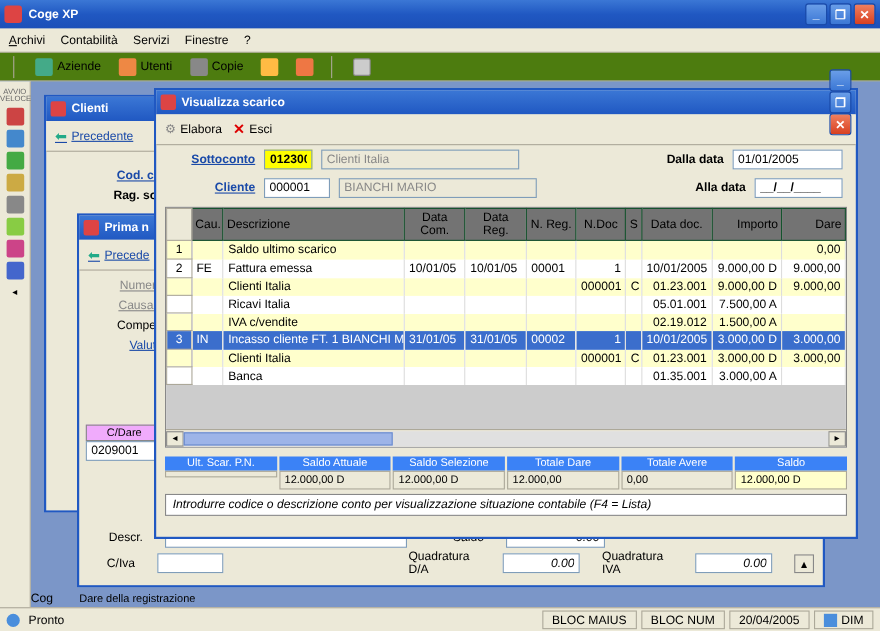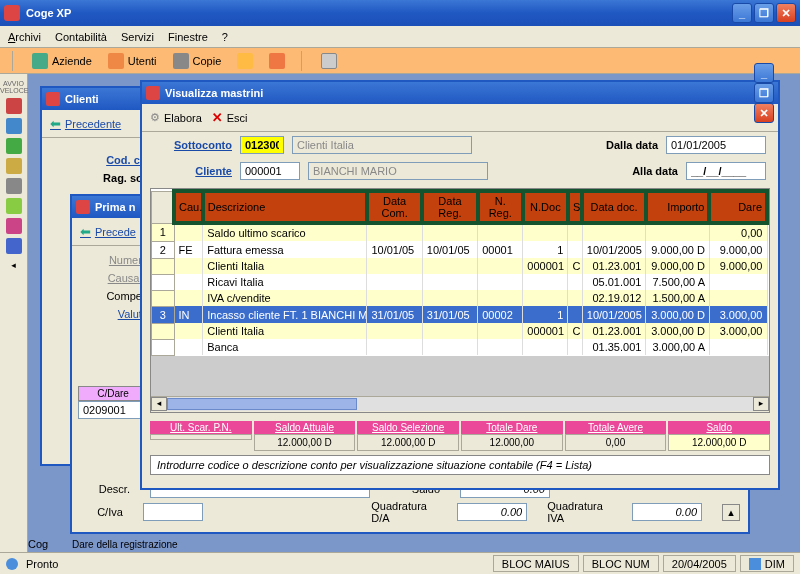--- a/index.html
+++ b/index.html
@@ -9,21 +9,21 @@
 .titlebar .app-icon { width: 16px; height: 16px; background: #d44; border-radius: 3px; margin-right: 6px; }
 .titlebar .title { flex: 1; }
 .titlebar .win-btns { display: flex; gap: 2px; }
 .win-btn { width: 20px; height: 20px; border: 1px solid #1a4aa8; background: linear-gradient(to bottom, #6a9ee8, #3b77d5); border-radius: 3px; display: flex; align-items: center; justify-content: center; color: white; font-weight: bold; cursor: pointer; }
 .win-btn.close { background: linear-gradient(to bottom, #f08060, #d84020); }
 
 .menubar { height: 22px; background: #ece9d8; display: flex; align-items: center; padding: 0 8px; gap: 14px; border-bottom: 1px solid #aca899; }
 .menubar span { cursor: pointer; }
 .menubar span u { text-decoration: underline; }
 
-.toolbar { height: 26px; background: #fdba74; display: flex; align-items: center; padding: 0 8px; gap: 8px; border-bottom: 1px solid #aca899; }
+.toolbar { height: 26px; background: #4d7c0f; display: flex; align-items: center; padding: 0 8px; gap: 8px; border-bottom: 1px solid #aca899; }
 .tb-sep { width: 8px; height: 20px; border-left: 1px solid #aca899; margin-left: 4px; }
 .tb-btn { display: flex; align-items: center; gap: 4px; padding: 2px 4px; cursor: pointer; }
 .tb-icon { width: 16px; height: 16px; display: inline-block; border-radius: 2px; }
 .i-aziende { background: #4a8; } .i-utenti { background: #e84; } .i-copie { background: #888; }
 .i-y1 { background: #fb4; } .i-y2 { background: #e74; } .i-mail { background: #ccc; border: 1px solid #888; }
 
 .workspace { position: absolute; top: 74px; left: 0; right: 0; bottom: 22px; background: #7b96c8; }
 
 .left-sidebar { position: absolute; left: 0; top: 0; width: 28px; bottom: 0; background: #ece9d8; border-right: 1px solid #aca899; padding-top: 6px; }
 .left-sidebar .sb-icon { width: 16px; height: 16px; margin: 4px auto; display: block; border-radius: 2px; }
@@ -45,38 +45,38 @@
 
 .form-row { display: flex; align-items: center; padding: 4px 12px; gap: 8px; }
 .lbl-link { color: #1a4aa8; text-decoration: underline; font-weight: bold; cursor: pointer; text-align: right; width: 78px; }
 .lbl-plain { color: #000; font-weight: bold; text-align: right; width: 60px; }
 input[type=text] { border: 1px solid #7f9db9; padding: 2px 4px; background: white; font-size: 11px; }
 input.yellow { background: #ffff00; font-weight: bold; }
 input.ro { background: #ece9d8; color: #888; }
 
 .grid-wrap { margin: 4px 8px; border: 1px solid #888; background: white; position: relative; }
 .grid { width: 100%; border-collapse: collapse; table-layout: fixed; }
-.grid th { background: #c2410c; border: 4px solid #14532d; font-weight: normal; padding: 2px 3px; text-align: center; }
+.grid th { background: #737373; border: 1px solid #14532d; font-weight: normal; padding: 2px 3px; text-align: center; }
 .grid td { border-right: 1px solid #ddd; padding: 2px 4px; white-space: nowrap; overflow: hidden; }
 .grid .rownum { background: #ece9d8; border: 1px solid #aca899; text-align: center; width: 22px; }
 .grid tr.yellow td { background: #ffffcc; }
 .grid tr.white td { background: #fff; }
 .grid tr.sel td { background: #3b6ecc; color: white; }
 .tr-r { text-align: right; }
 .grid-empty { height: 40px; background: #ccc; }
 
 .hscroll { height: 16px; background: #ece9d8; display: flex; align-items: center; border-top: 1px solid #aca899; }
 .hscroll .sb-btn { width: 16px; height: 14px; background: #ece9d8; border: 1px solid #888; text-align: center; font-size: 9px; cursor: pointer; }
 .hscroll .sb-track { flex: 1; height: 14px; background: #e0e0e0; position: relative; }
 .hscroll .sb-thumb { position: absolute; left: 0; width: 190px; height: 12px; top: 1px; background: #9db4e8; border: 1px solid #6a8acc; }
 
 .totals { display: flex; gap: 2px; padding: 4px 8px; }
 .tot-box { flex: 1; }
-.tot-hdr { background: #ec4899; color: white; padding: 1px 4px; font-size: 10px; text-align: center; text-decoration: underline; }
-.tot-val { background: #ece9d8; border: 1px solid #aca899; padding: 2px 4px; text-align: center; font-size: 10px; }
+.tot-hdr { background: #3b82f6; color: white; padding: 1px 4px; font-size: 10px; text-align: center; }
+.tot-val { background: #ece9d8; border: 1px solid #aca899; padding: 2px 4px; text-align: left; font-size: 10px; }
 .tot-val.yellow { background: #ffffcc; }
 
 .hint { margin: 0 8px 4px 8px; border: 1px solid #888; background: white; padding: 3px 6px; font-style: italic; }
 .prima-left { position: absolute; left: 6px; top: 52px; width: 70px; }
 .prima-left div { color: #888; text-decoration: underline; margin: 6px 0; text-align: right; cursor: pointer; }
 .prima-left .act { color: #1a4aa8; }
 .small-box { position: absolute; left: 50px; top: 300px; width: 70px; }
 .small-box .hdr { background: #f0abfc; border: 1px solid #888; text-align: center; padding: 1px; font-size: 10px; }
 .small-box input { width: 66px; }
 
@@ -218,21 +218,21 @@
         <span class="pf-btn" style="width:18px;justify-content:center">▴</span>
       </div>
     </div>
   </div>
   <div class="cog-label" style="position:absolute;left:28px;bottom:2px">Cog</div>
   <div class="reg-label" style="position:absolute;left:72px;bottom:2px">Dare della registrazione</div>
 
   <div class="mdi-window win-mastrini">
     <div class="mdi-titlebar">
       <span class="app-icon"></span>
-      <span class="title">Visualizza mastrini</span>
+      <span class="title">Visualizza scarico</span>
       <div class="win-btns">
         <div class="win-btn">_</div>
         <div class="win-btn">❐</div>
         <div class="win-btn close">✕</div>
       </div>
     </div>
     <div class="sub-toolbar">
       <span class="btn-link" style="text-decoration:none;color:#000">
           <span class="gear">⚙</span>
           <span>Elabora</span>

